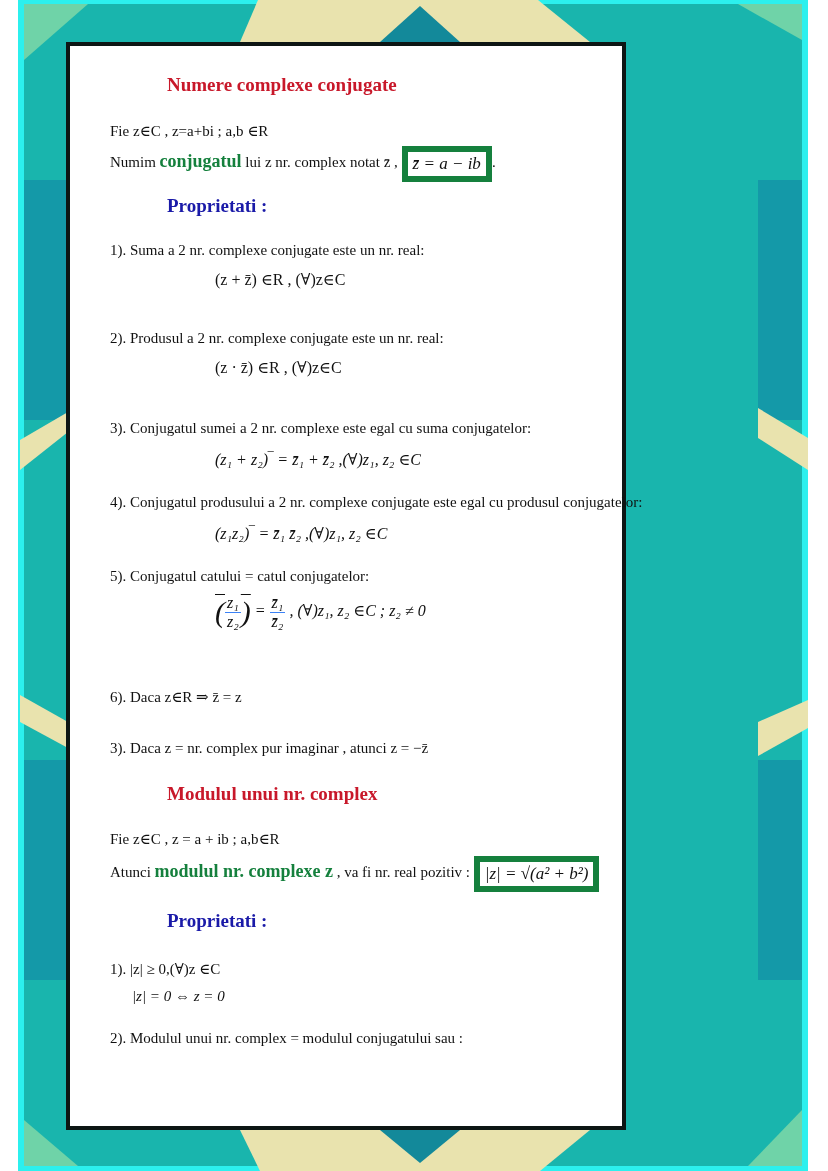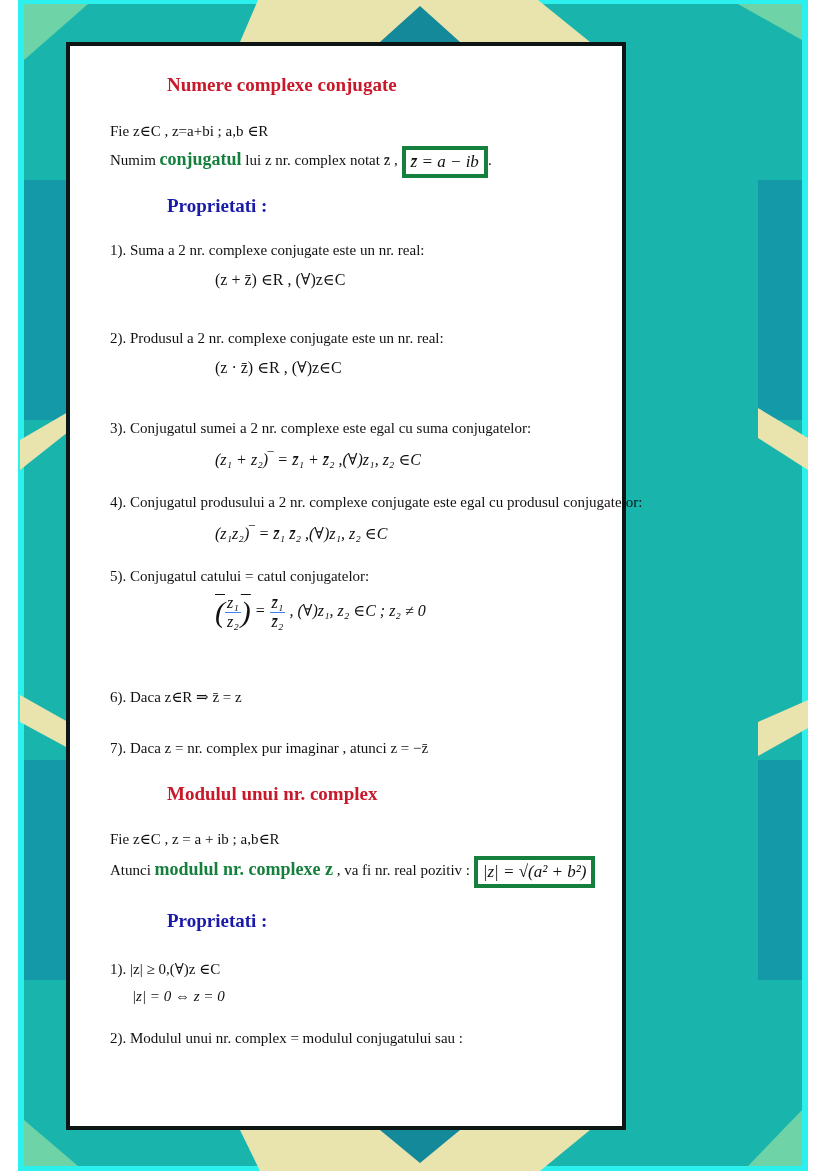--- a/index.html
+++ b/index.html
@@ -20,21 +20,21 @@
     .content { position: absolute; left: 40px; top: 0; right: 20px; }
     .title {
       position: absolute; font-weight: bold; font-size: 19px; white-space: nowrap;
     }
     .title.red { color: #c8182a; }
     .title.blue { color: #1a1aa8; }
     .line { position: absolute; font-size: 15px; white-space: nowrap; }
     .formula { position: absolute; font-size: 16px; white-space: nowrap; font-style: normal; }
     .em-blue { color: #15803d; font-weight: bold; font-size: 18px; }
     .boxed {
-      display: inline-block; border: 4px solid #15803d; padding: 1px 5px;
+      display: inline-block; border: 6px solid #15803d; padding: 1px 5px;
       font-style: italic; font-size: 17px; line-height: 22px; vertical-align: middle;
     }
     .ovl { text-decoration: overline; }
     .it { font-style: italic; }
     .frac { display: inline-block; vertical-align: middle; text-align: center; }
     .frac .num { display: block; border-bottom: 1px solid #3b82f6; padding: 0 2px; }
     .frac .den { display: block; padding: 0 2px; }
     .paren-big { font-size: 30px; vertical-align: middle; font-weight: lighter; }
   </style>
 </head>
@@ -102,21 +102,21 @@
 
     <div class="line" style="left:0; top:522px;">5). Conjugatul catului = catul conjugatelor:</div>
     <div class="formula it" style="left:105px; top:548px;">
       <span class="ovl"><span class="paren-big">(</span><span class="frac"><span class="num">z₁</span><span class="den">z₂</span></span><span class="paren-big">)</span></span>
       = <span class="frac"><span class="num">z̄₁</span><span class="den">z̄₂</span></span>
       <span>, (∀)z₁, z₂ ∈C ; z₂ ≠ 0</span>
     </div>
 
     <div class="line" style="left:0; top:642px;">6). Daca z∈R ⇒ z̄ = z</div>
 
-    <div class="line" style="left:0; top:694px;">7). Daca z = nr. complex pur imaginar , atunci  z = −z̄</div>
+    <div class="line" style="left:0; top:694px;">3). Daca z = nr. complex pur imaginar , atunci  z = −z̄</div>
 
     <div class="title red" style="left:57px; top:737px;">Modulul unui nr. complex</div>
 
     <div class="line" style="left:0; top:784px;">Fie z∈C , z = a + ib ; a,b∈R</div>
 
     <div class="line" style="left:0; top:810px;">
       <span>Atunci </span><span class="em-blue">modulul nr. complexe z</span><span> , va fi nr. real pozitiv :</span>
       <span class="boxed">|z| = √(a² + b²)</span>
     </div>
 

